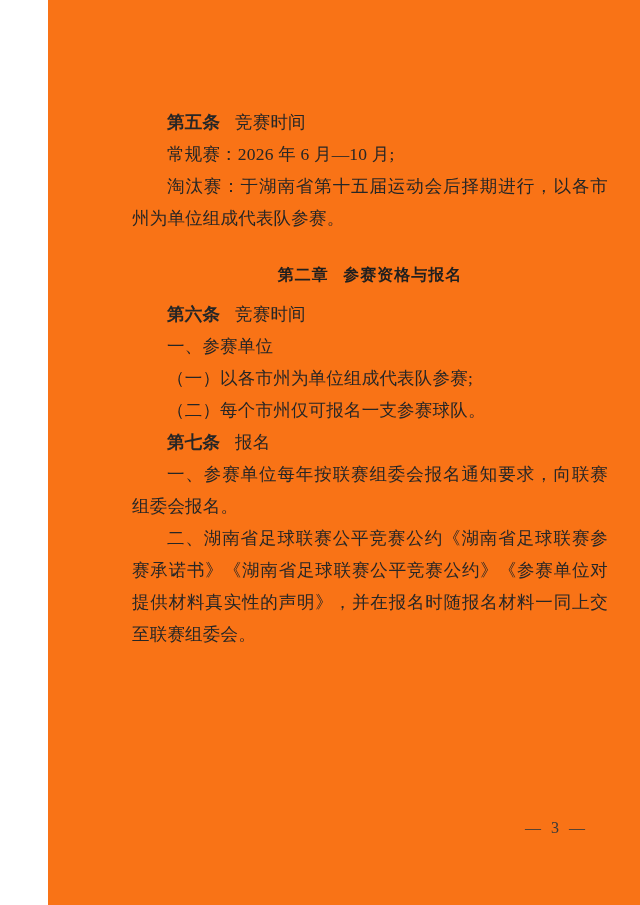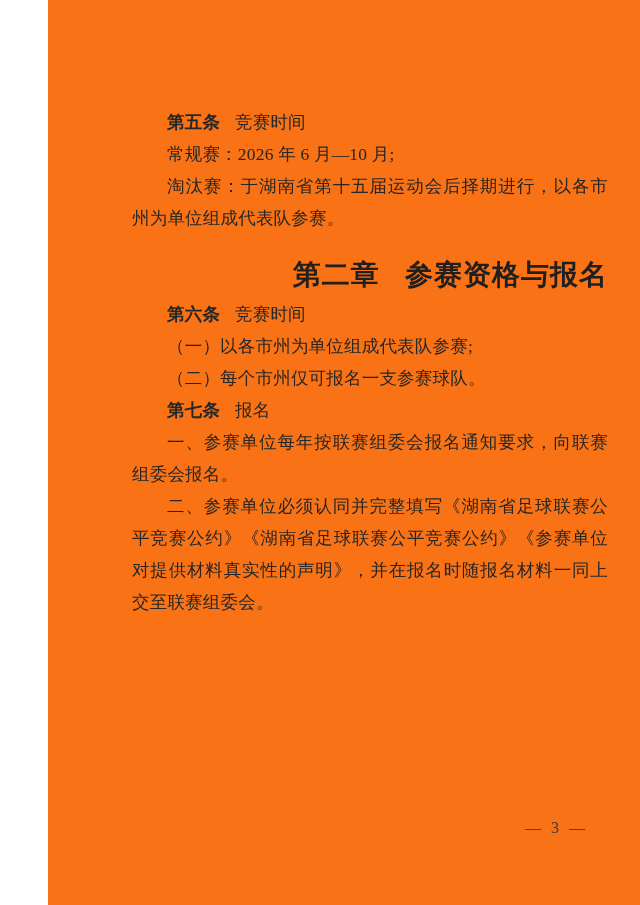--- a/index.html
+++ b/index.html
@@ -33,25 +33,25 @@
     color: #262626;
   }
   .para.tight {
     letter-spacing: -0.35px;
   }
   .para .lead {
     font-weight: bold;
     margin-right: 0.85em;
   }
   .para.chapter {
-    text-align: right;
+    text-align: center;
     text-indent: 0;
     font-weight: bold;
     font-family: "Liberation Sans", "DejaVu Sans", sans-serif;
-    font-size: 28px;
+    font-size: 16px;
     line-height: 34px;
     letter-spacing: 1px;
     margin-top: 24px;
     margin-bottom: 6px;
     color: #1f1f1f;
   }
   .para.chapter .lead {
     margin-right: 0.9em;
     font-weight: bold;
   }
@@ -69,20 +69,21 @@
 </head>
 <body>
 
 <div class="page">
   <div class="doc-body">
       <p class="para article"><span class="lead">第五条</span><span>竞赛时间</span></p>
       <p class="para body"><span>常规赛：2026 年 6 月—10 月;</span></p>
       <p class="para body"><span>淘汰赛：于湖南省第十五届运动会后择期进行，以各市州为单位组成代表队参赛。</span></p>
       <p class="para chapter"><span class="lead">第二章</span><span>参赛资格与报名</span></p>
       <p class="para article"><span class="lead">第六条</span><span>竞赛时间</span></p>
+      <p class="para body"><span>一、参赛单位</span></p>
       <p class="para body"><span>（一）以各市州为单位组成代表队参赛;</span></p>
       <p class="para body"><span>（二）每个市州仅可报名一支参赛球队。</span></p>
       <p class="para article"><span class="lead">第七条</span><span>报名</span></p>
       <p class="para body"><span>一、参赛单位每年按联赛组委会报名通知要求，向联赛组委会报名。</span></p>
-      <p class="para body"><span>二、参赛单位必须认同并完整填写《湖南省足球联赛公平竞赛公约》《湖南省足球联赛公平竞赛公约》《参赛单位对提供材料真实性的声明》，并在报名时随报名材料一同上交至联赛组委会。</span></p>
+      <p class="para body"><span>二、湖南省足球联赛公平竞赛公约《湖南省足球联赛参赛承诺书》《湖南省足球联赛公平竞赛公约》《参赛单位对提供材料真实性的声明》，并在报名时随报名材料一同上交至联赛组委会。</span></p>
     </div>
   <div class="page-number">— 3 —</div>
 </div>
 
 </body></html>

